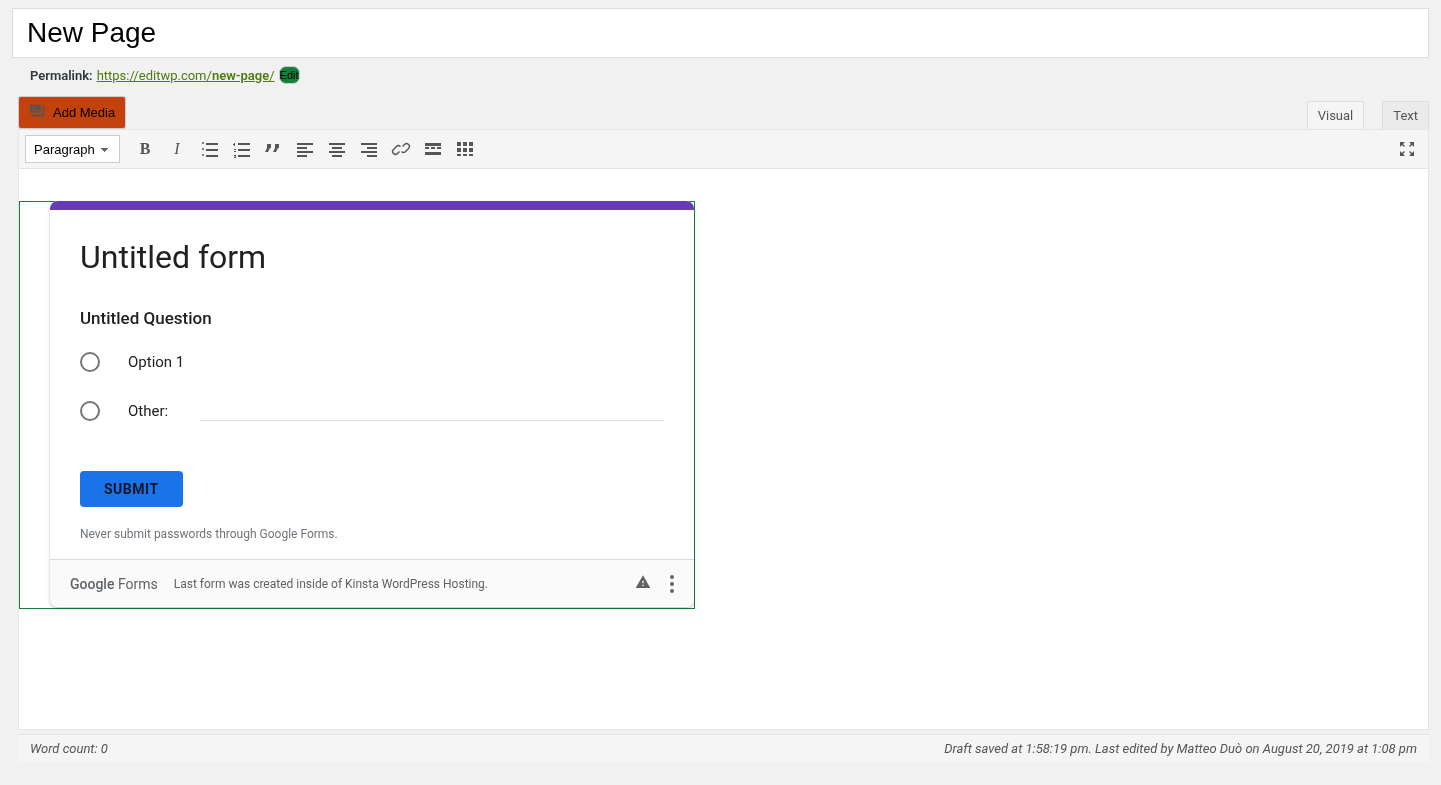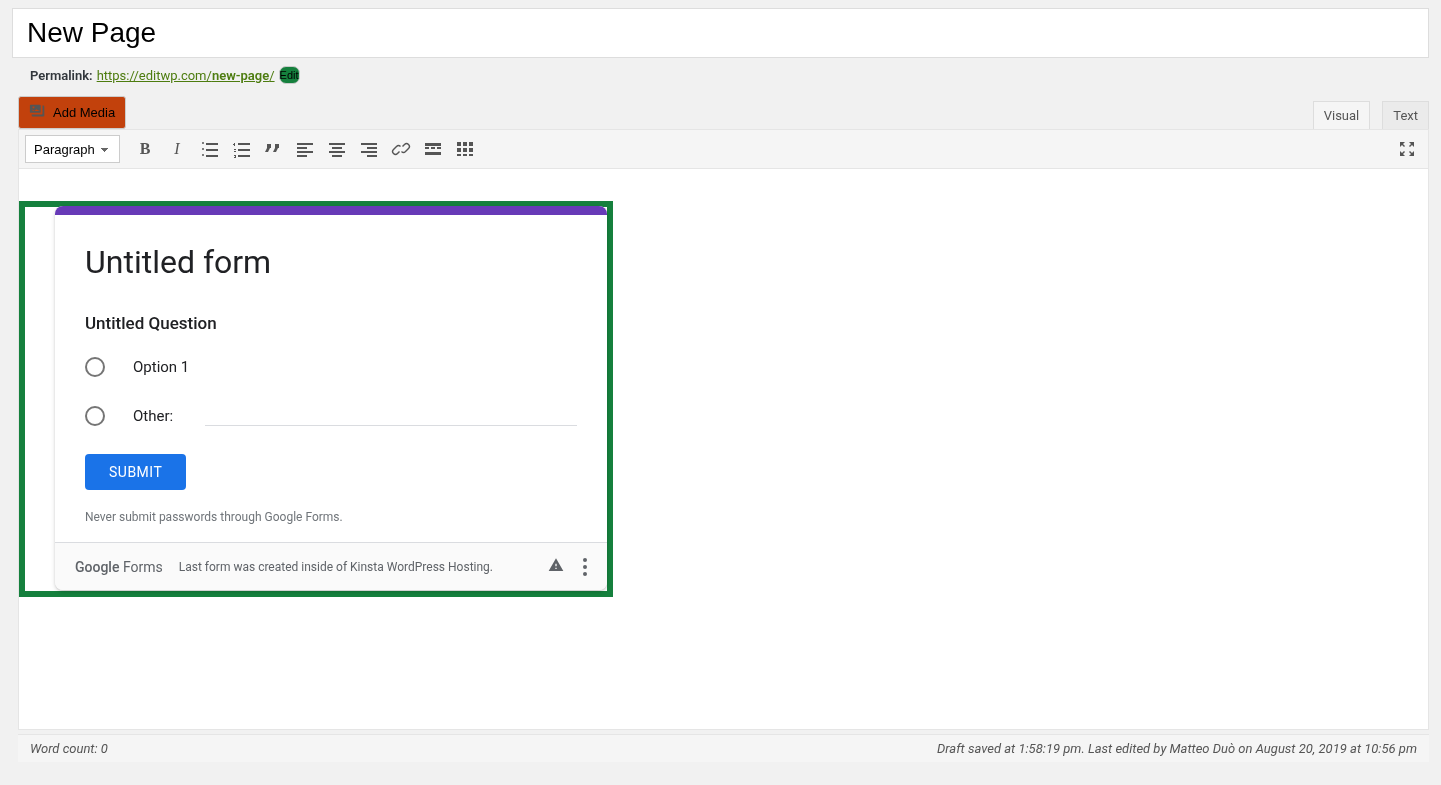--- a/index.html
+++ b/index.html
@@ -6,21 +6,21 @@
 body { font-family: -apple-system, BlinkMacSystemFont, "Segoe UI", Roboto, sans-serif; background: #f1f1f1; font-size: 13px; color: #32373c; }
 .container { padding: 0 4px; }
 .title-input { width: calc(100% - 16px); margin: 8px; padding: 8px 14px; font-size: 28px; font-weight: 400; border: 1px solid #ddd; background: #fff; outline: none; height: 50px; line-height: 1; }
 .permalink-row { margin: 0 0 12px 26px; font-size: 13px; display: flex; align-items: center; gap: 4px; }
 .permalink-row strong { font-weight: 600; }
 .permalink-row a { color: #4d7c0f; text-decoration: underline; }
 .permalink-row a .slug { font-weight: 600; }
 .btn-small { font-size: 11px; padding: 2px 0; border: 1px solid #ccc; background: #15803d; border-radius: 7px; cursor: pointer; }
 .media-row { display: flex; justify-content: space-between; align-items: flex-end; margin: 0 8px 0 14px; }
 .add-media-btn { display: inline-flex; align-items: center; gap: 6px; padding: 5px 10px; border: 1px solid #ccc; background: #c2410c; border-radius: 3px; cursor: pointer; font-size: 13px; }
-.tabs { display: flex; gap: 12px; }
+.tabs { display: flex; gap: 18px; }
 .tab { padding: 6px 10px; font-size: 13px; cursor: pointer; color: #555; }
 .tab.active { background: #f5f5f5; border: 1px solid #ddd; border-bottom: 0; }
 .tab.inactive { background: #ebebeb; border: 1px solid #ddd; border-bottom: 0; }
 .editor-wrap { margin: 0 8px 4px 14px; border: 1px solid #e5e5e5; background: #fff; }
 .toolbar { display: flex; align-items: center; justify-content: space-between; padding: 4px 6px; border-bottom: 1px solid #e5e5e5; background: #f5f5f5; }
 .toolbar-left { display: flex; align-items: center; gap: 2px; }
 .format-select { height: 28px; padding: 0 24px 0 8px; border: 1px solid #ccc; background: #fff; font-size: 13px; appearance: none; background-image: linear-gradient(45deg, transparent 50%, #666 50%), linear-gradient(135deg, #666 50%, transparent 50%); background-position: calc(100% - 14px) 12px, calc(100% - 10px) 12px; background-size: 4px 4px, 4px 4px; background-repeat: no-repeat; margin-right: 8px; }
 .tb-btn { width: 30px; height: 30px; display: inline-flex; align-items: center; justify-content: center; cursor: pointer; color: #555; border-radius: 2px; }
 .tb-btn svg { width: 20px; height: 20px; fill: #555; }
 .tb-btn.bold { font-weight: 700; font-size: 16px; font-family: Georgia, serif; }
@@ -28,21 +28,21 @@
 .editor-content { min-height: 560px; padding: 30px 0 30px 0; }
 .gform-card { margin: 0 30px 14px 30px; background: #fff; border-radius: 8px; box-shadow: 0 2px 4px rgba(0,0,0,0.15), 0 1px 2px rgba(0,0,0,0.1); overflow: hidden; }
 .gform-top { height: 9px; background: #673ab7; }
 .gform-body { padding: 28px 30px 18px 30px; }
 .gform-title { font-size: 32px; font-weight: 400; color: #202124; margin-bottom: 32px; font-family: Roboto, Arial, sans-serif; }
 .gform-question { font-size: 17px; font-weight: 500; color: #202124; margin-bottom: 24px; font-family: Roboto, Arial, sans-serif; }
 .gform-option { display: flex; align-items: center; gap: 28px; margin-bottom: 28px; }
 .gform-radio { width: 20px; height: 20px; border: 2px solid #757575; border-radius: 50%; flex-shrink: 0; }
 .gform-option-label { font-size: 15px; color: #202124; font-family: Roboto, Arial, sans-serif; }
 .gform-other-input { border: none; border-bottom: 1px solid #dadce0; flex: 1; font-size: 14px; padding: 2px 0; outline: none; margin-left: 4px; }
-.gform-submit { padding: 10px 24px; background: #1a73e8; color: #ffffff; border: none; border-radius: 4px; font-size: 14px; font-weight: 400; letter-spacing: 0.5px; cursor: pointer; font-family: Roboto, Arial, sans-serif; }
+.gform-submit { margin-top: 22px; padding: 10px 24px; background: #1a73e8; color: #0f172a; border: none; border-radius: 4px; font-size: 14px; font-weight: 700; letter-spacing: 0.5px; cursor: pointer; font-family: Roboto, Arial, sans-serif; }
 .gform-disclaimer { margin-top: 20px; font-size: 12px; color: #70757a; font-family: Roboto, Arial, sans-serif; }
 .gform-footer { display: flex; align-items: center; justify-content: space-between; padding: 14px 20px; border-top: 1px solid #dadce0; background: #fafafa; }
 .gform-footer-left { display: flex; align-items: center; gap: 16px; }
 .gform-logo { font-size: 14px; color: #5f6368; font-family: "Product Sans", Roboto, Arial, sans-serif; text-align: center; }
 .gform-logo .g { font-weight: 500; }
 .gform-footer-text { font-size: 12px; color: #5f6368; font-family: Roboto, Arial, sans-serif; }
 .gform-footer-right { display: flex; align-items: center; gap: 18px; }
 .footer-bar { display: flex; justify-content: space-between; align-items: center; padding: 6px 12px; font-size: 13px; color: #555; border-top: 1px solid #e5e5e5; background: #f5f5f5; margin: 0 8px 8px 14px; font-style: italic; }
 .dots-icon { display: flex; flex-direction: column; gap: 3px; }
 .dots-icon span { width: 4px; height: 4px; background: #5f6368; border-radius: 50%; }
@@ -136,21 +136,21 @@
       </div>
       <div class="tb-btn">
           <svg viewBox="0 0 20 20">
             <path d="M3 3h5L6 5l2 2-1 1-2-2-2 2V3zm14 0v5l-2-2-2 2-1-1 2-2-2-2h5zM3 17v-5l2 2 2-2 1 1-2 2 2 2H3zm14 0h-5l2-2-2-2 1-1 2 2 2-2v5z"></path>
           </svg>
         </div>
     </div>
 
     <div class="editor-content" style="padding:32px 0 40px 0;">
       <div style="margin-left:0; padding-left:0;">
-        <div style="width:594px; border:6px solid #15803d; margin-left:0;">
+        <div style="width:676px; border:1px solid #15803d; margin-left:0;">
           <div class="gform-card" style="margin:0 0 0 30px; position:relative; top:-1px;">
             <div class="gform-top"></div>
             <div class="gform-body">
               <div class="gform-title">Untitled form</div>
               <div class="gform-question">Untitled Question</div>
               <div class="gform-option">
                 <div class="gform-radio"></div>
                 <div class="gform-option-label">Option 1</div>
               </div>
               <div class="gform-option">
@@ -178,15 +178,15 @@
               </div>
             </div>
           </div>
         </div>
       </div>
     </div>
   </div>
 
   <div class="footer-bar">
     <div><span>Word count: </span><span>0</span></div>
-    <div>Draft saved at 1:58:19 pm. Last edited by Matteo Duò on August 20, 2019 at 10:56 pm</div>
+    <div>Draft saved at 1:58:19 pm. Last edited by Matteo Duò on August 20, 2019 at 1:08 pm</div>
   </div>
 </div>
 
 </body></html>

